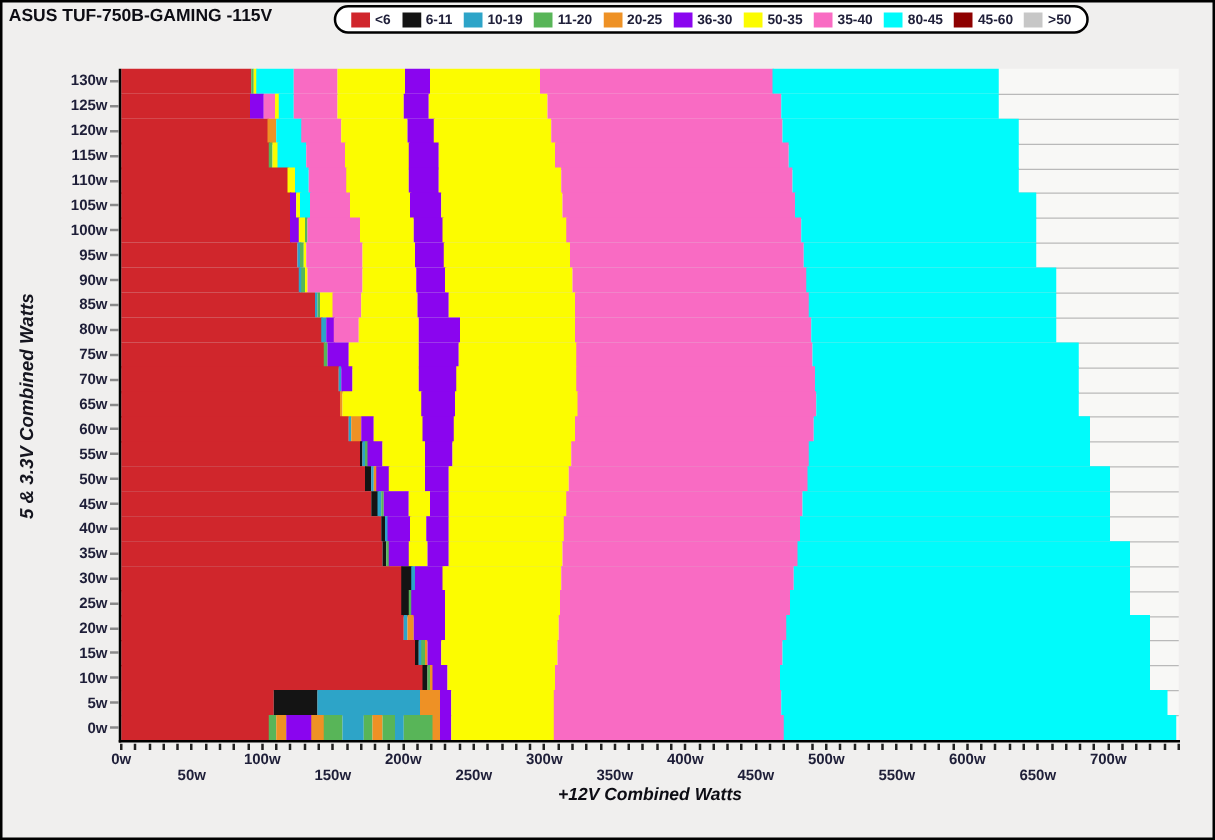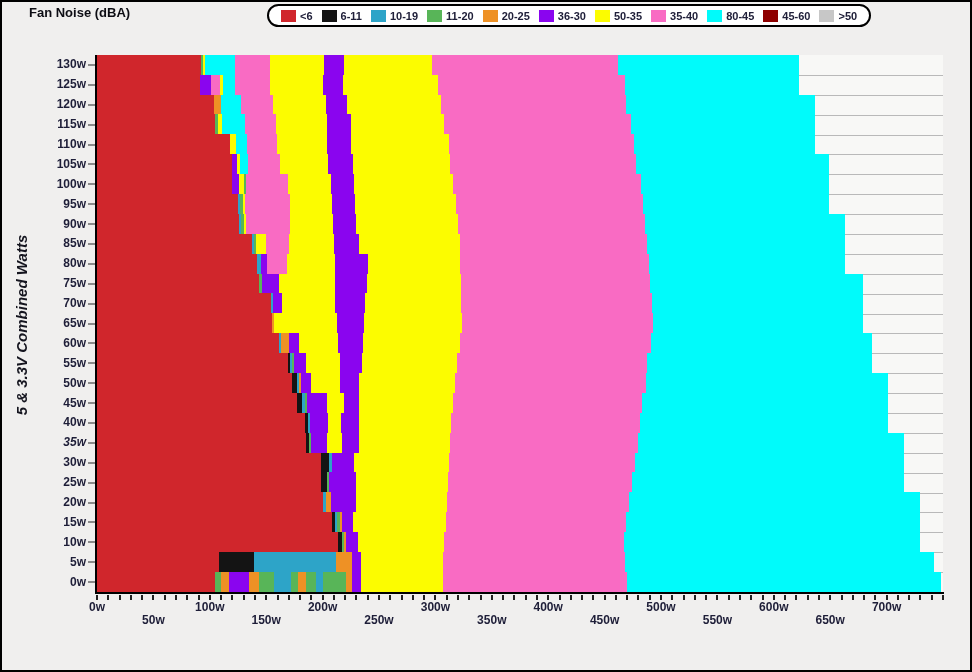--- a/index.html
+++ b/index.html
@@ -39,21 +39,21 @@
     transform:rotate(-90deg);font-size:15px;font-weight:bold;font-style:italic;color:#15151f;
     white-space:nowrap;
   }
 </style>
 </head>
 <body>
 
 <div class="canvas">
 
   <div class="title-block">
-    <div class="title-line2">Fan Noise (dBA)</div>
+    <div class="title-line1">ASUS TUF-750B-GAMING -115V</div>
   </div>
 
   <div class="legend" id="legend">
       <span class="legend-item">
         <span class="legend-swatch" style="background: rgb(208, 38, 44);"></span>
         <span class="legend-label">&lt;6</span>
       </span>
       <span class="legend-item">
         <span class="legend-swatch" style="background: rgb(20, 20, 20);"></span>
         <span class="legend-label">6-11</span>
@@ -412,21 +412,21 @@
       <div class="ylab" style="left: 32px; top: 333.9px;">60w</div>
       <div class="ytick" style="left: 86px; top: 360.3px;"></div>
       <div class="ylab" style="left: 32px; top: 353.8px;">55w</div>
       <div class="ytick" style="left: 86px; top: 380.2px;"></div>
       <div class="ylab" style="left: 32px; top: 373.7px;">50w</div>
       <div class="ytick" style="left: 86px; top: 400.1px;"></div>
       <div class="ylab" style="left: 32px; top: 393.6px;">45w</div>
       <div class="ytick" style="left: 86px; top: 419.9px;"></div>
       <div class="ylab" style="left: 32px; top: 413.4px;">40w</div>
       <div class="ytick" style="left: 86px; top: 439.8px;"></div>
-      <div class="ylab" style="left: 32px; top: 433.3px; font-style: italic;">35w</div>
+      <div class="ylab" style="left: 32px; top: 433.3px;">35w</div>
       <div class="ytick" style="left: 86px; top: 459.7px;"></div>
       <div class="ylab" style="left: 32px; top: 453.2px;">30w</div>
       <div class="ytick" style="left: 86px; top: 479.6px;"></div>
       <div class="ylab" style="left: 32px; top: 473.1px;">25w</div>
       <div class="ytick" style="left: 86px; top: 499.5px;"></div>
       <div class="ylab" style="left: 32px; top: 493px;">20w</div>
       <div class="ytick" style="left: 86px; top: 519.4px;"></div>
       <div class="ylab" style="left: 32px; top: 512.9px;">15w</div>
       <div class="ytick" style="left: 86px; top: 539.3px;"></div>
       <div class="ylab" style="left: 32px; top: 532.8px;">10w</div>
@@ -522,15 +522,16 @@
       <div class="xtick" style="left: 872.3px; top: 593px;"></div>
       <div class="xtick" style="left: 883.6px; top: 593px;"></div>
       <div class="xlab" style="left: 859.6px; top: 598px;">700w</div>
       <div class="xtick" style="left: 894.9px; top: 593px;"></div>
       <div class="xtick" style="left: 906.2px; top: 593px;"></div>
       <div class="xtick" style="left: 917.4px; top: 593px;"></div>
       <div class="xtick" style="left: 928.7px; top: 593px;"></div>
       <div class="xtick" style="left: 940px; top: 593px;"></div>
     </div>
 
+  <div class="x-title">+12V Combined Watts</div>
   <div class="y-title">5 &amp; 3.3V Combined Watts</div>
 
 </div>
 
 </body></html>

